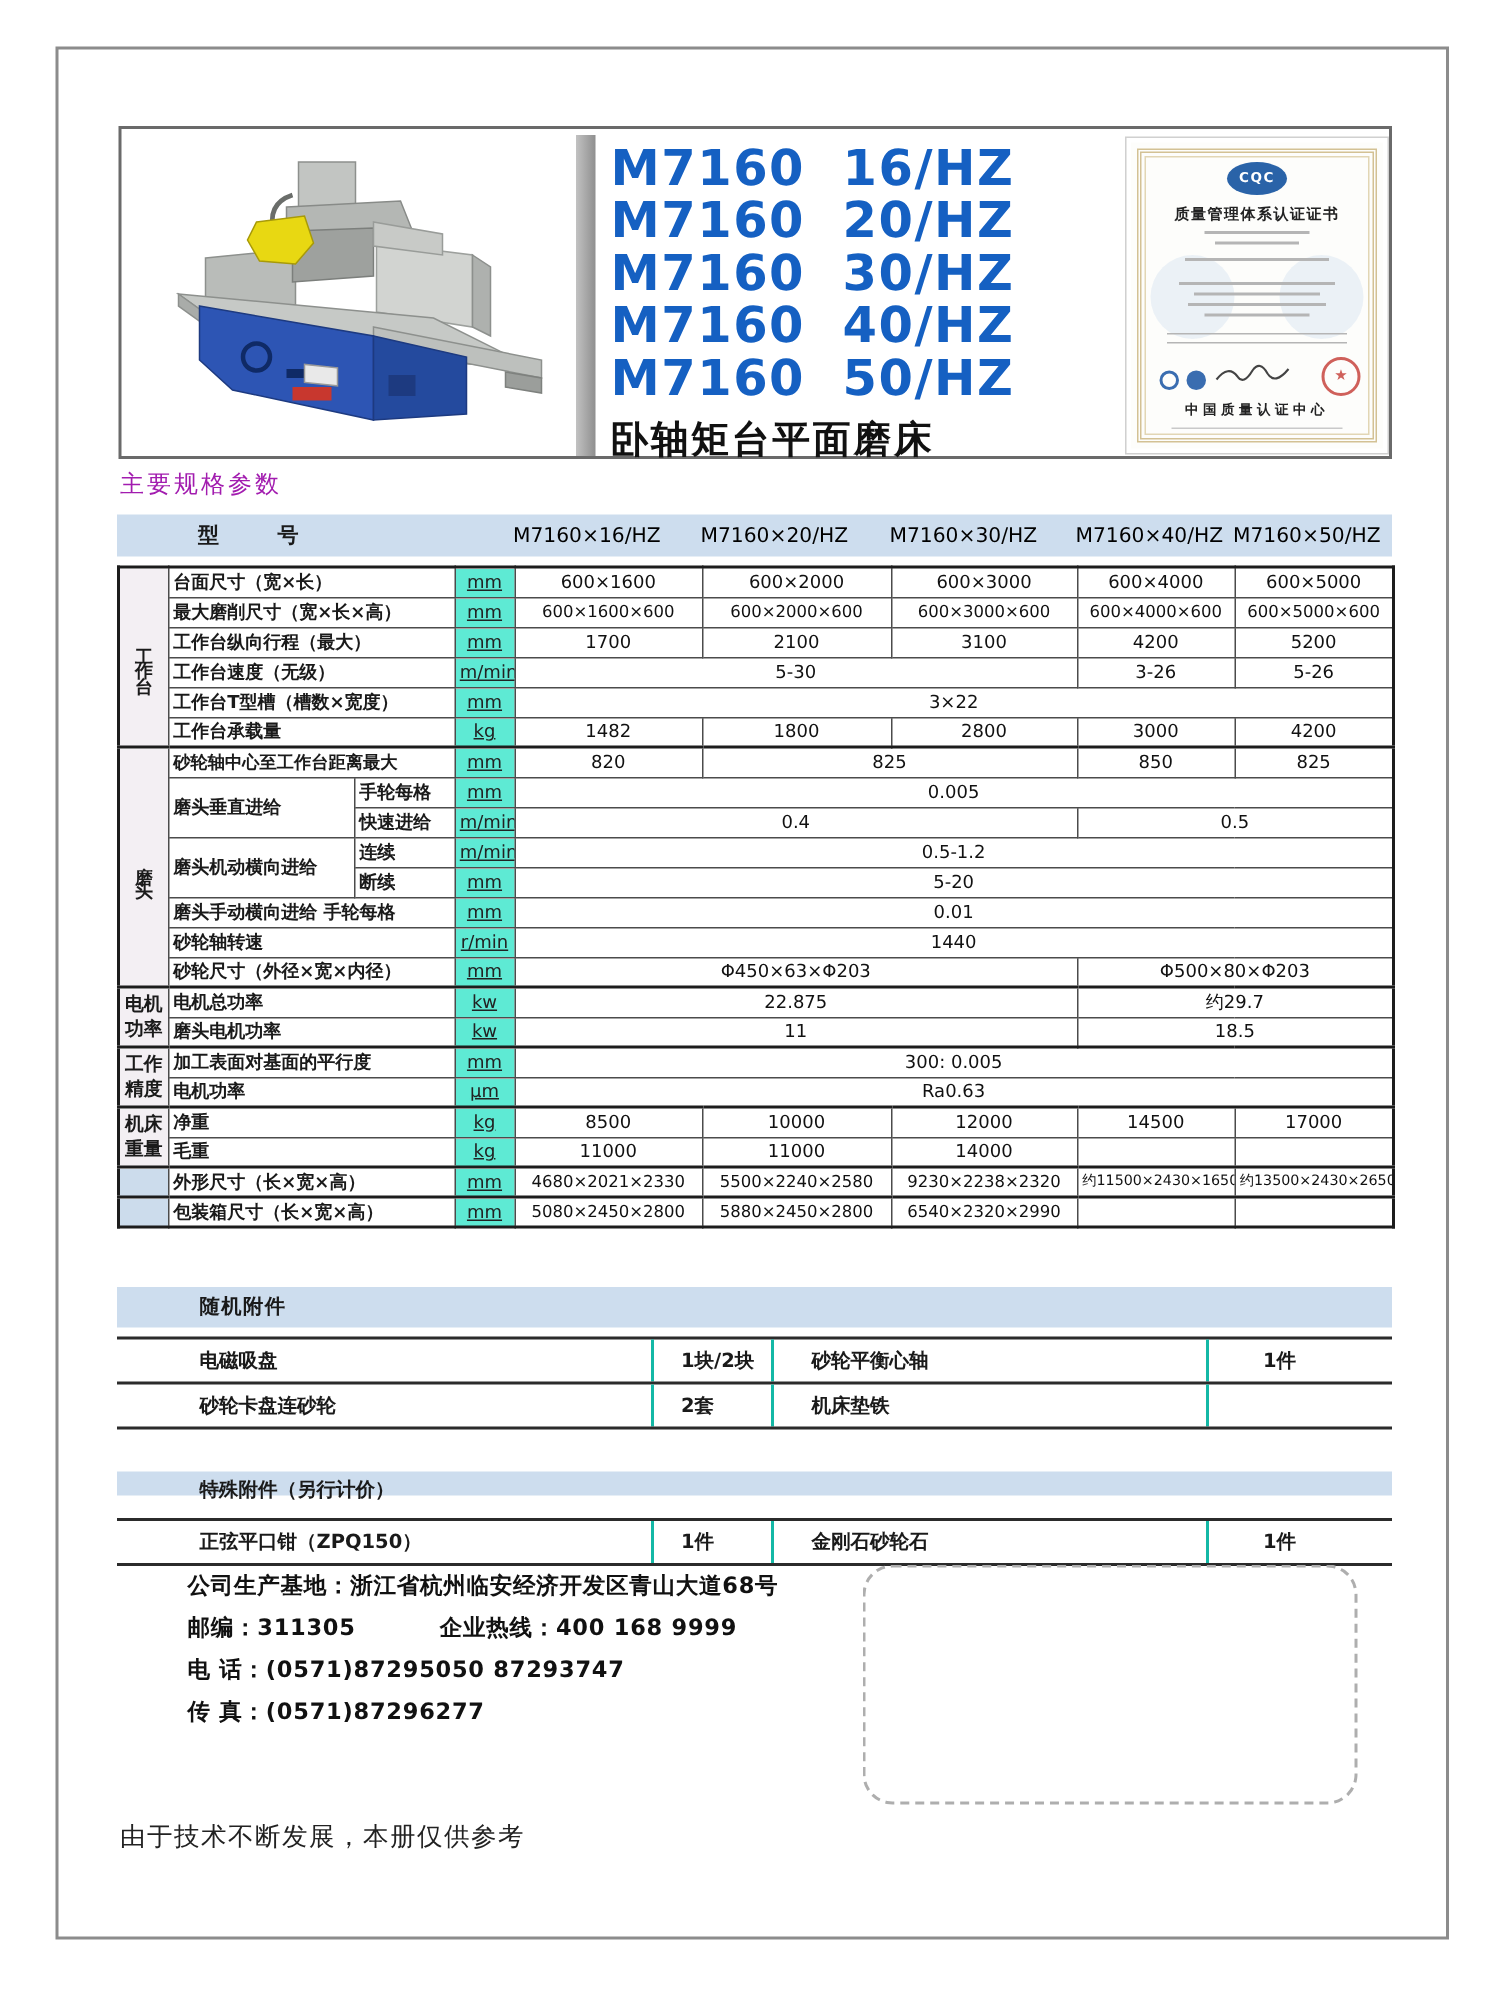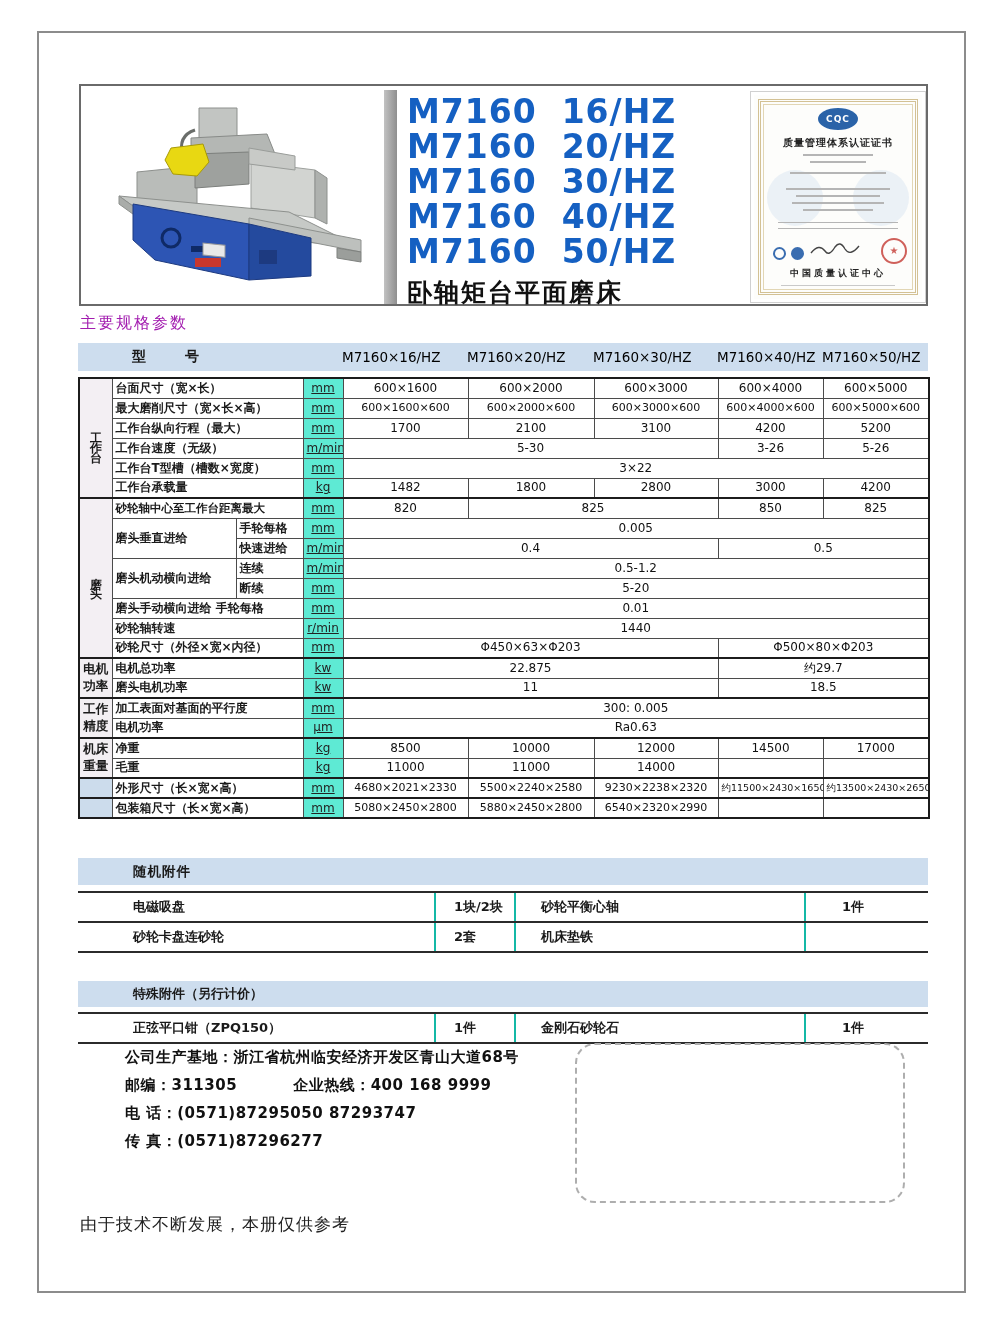--- a/index.html
+++ b/index.html
@@ -72,21 +72,21 @@
   
   .acc-title { position:absolute; left:78px; top:858px; width:850px; height:27px; background:#cdddee;
                font-size:13.5px; font-weight:bold; line-height:27px; padding-left:55px; letter-spacing:1px; }
   table.acc { position:absolute; left:78px; width:850px; border-collapse:collapse; table-layout:fixed; }
   table.acc td { height:30px; font-size:13px; border-top:2px solid #2b2b2b; border-bottom:2px solid #2b2b2b; }
   table.acc td + td { border-left:2px solid #14b8a6; }
   table.acc td.item1 { padding-left:55px; font-weight:bold; }
   table.acc td.qty1  { padding-left:18px; font-weight:bold; }
   table.acc td.item2 { padding-left:25px; font-weight:bold; }
   table.acc td.qty2  { padding-left:36px; font-weight:bold; }
-  .acc-special { position:absolute; left:78px; top:981px; width:850px; height:26px; background:#cdddee;
+  .acc-special { position:absolute; left:78px; top:981px; width:850px; height:16px; background:#cdddee;
                  font-size:13px; font-weight:bold; line-height:26px; padding-left:55px; }
 
   
   .contact { position:absolute; left:80px; top:1048px; width:500px;margin-left:45px; }
   .contact .line { font-size:15px; font-weight:bold; color:#111; margin-bottom:9px; letter-spacing:.5px; }
   .contact .gap { display:inline-block; width:56px; }
   .note { position:absolute; left:80px; top:1188px; font-family:"DejaVu Serif","Liberation Serif",serif;
           font-size:17px; color:#222; letter-spacing:1px;margin-top:25px; }
   .dashed-box { position:absolute; left:575px; top:1043px; width:330px; height:160px;
                 border:2px dashed #aeaeae; border-radius:20px; }

